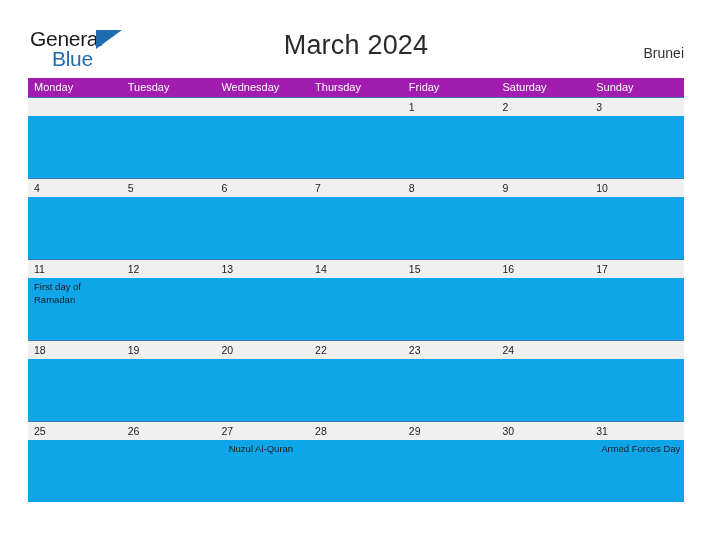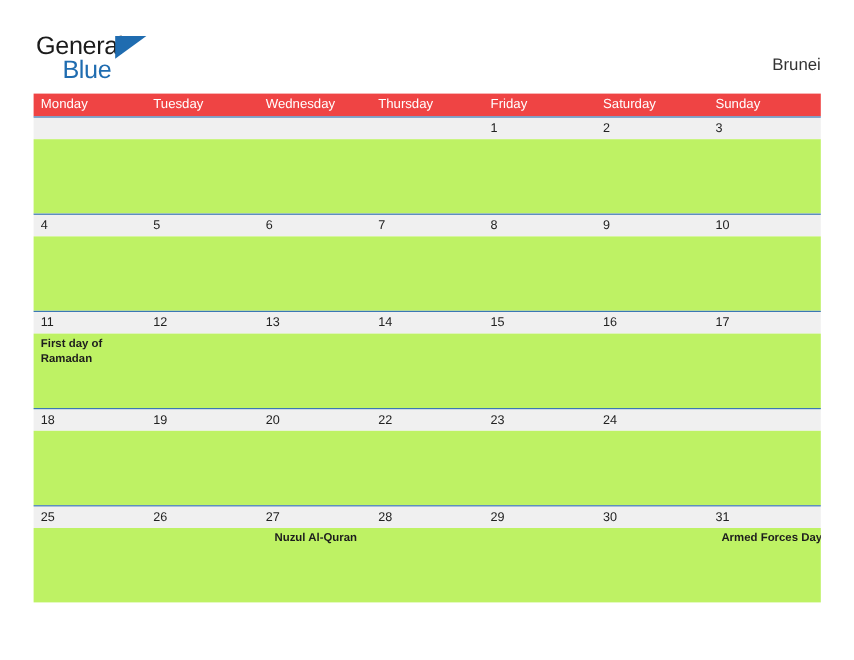--- a/index.html
+++ b/index.html
@@ -94,21 +94,21 @@
     position: absolute;
     left: 28px;
     top: 78px;
     width: 656px;
   }
 
   .dow-header {
     display: flex;
     width: 656px;
     height: 19px;
-    background: #ef4444;
+    background: #a21caf;
   }
   .dow-cell {
     width: 93.714px;
     height: 19px;
     line-height: 19px;
     color: #ffffff;
     font-size: 11px;
     padding-left: 6px;
     box-sizing: border-box;
     font-family: "Liberation Sans", sans-serif;
@@ -139,22 +139,21 @@
     color: #222222;
     padding-left: 6px;
     box-sizing: border-box;
     font-family: "Liberation Sans", sans-serif;
   }
 
   .week-events {
     display: flex;
     width: 656px;
     height: 62px;
-    background: #bef264;
-    font-weight: bold;
+    background: #0ea5e9;
   }
   .event-cell {
     width: 93.714px;
     height: 62px;
     padding: 2px 5px 0 6px;
     box-sizing: border-box;
     font-size: 9.5px;
     line-height: 13px;
     color: #1d1d1d;
     font-family: "Liberation Sans", sans-serif;
@@ -171,20 +170,21 @@
 <div class="page">
 
   <div class="top-bar">
 
     <div class="logo">
       <span class="logo-row1">General</span>
       <span class="logo-tri"></span>
       <span class="logo-row2">Blue</span>
     </div>
 
+    <div class="title">March 2024</div>
 
     <div class="location">Brunei</div>
 
   </div>
 
   <div class="calendar">
 
     <div class="dow-header">
       <div class="dow-cell">Monday</div>
       <div class="dow-cell">Tuesday</div>

